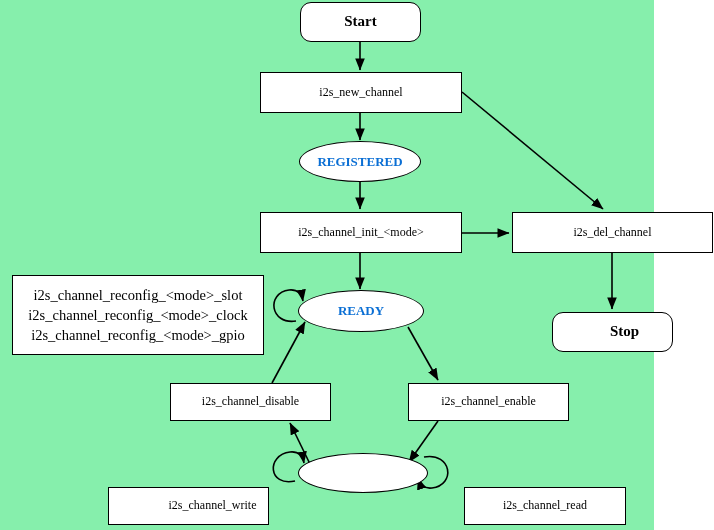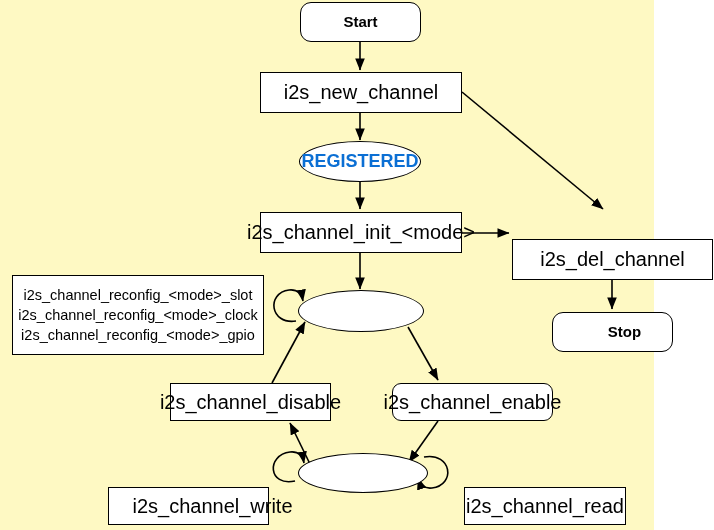--- a/index.html
+++ b/index.html
@@ -10,42 +10,43 @@
   body {
     font-family: "Liberation Sans", sans-serif;
     width: 714px;
     height: 530px;
     overflow: hidden;
   }
   #canvas {
     position: relative;
     width: 654px;
     height: 530px;
-    background: #fef9c3;
+    background: #86efac;
+    font-family: Liberation Serif, serif;
   }
   svg.edges {
     position: absolute;
     left: 0;
     top: 0;
     width: 714px;
     height: 530px;
     overflow: visible;
   }
   .node {
     position: absolute;
     box-sizing: border-box;
     display: flex;
     align-items: center;
     justify-content: center;
     text-align: center;
   }
   .box {
     border: 1.6px solid #000000;
     background: #ffffff;
-    font-size: 20px;
+    font-size: 12px;
     color: #000000;
     line-height: 1.32;
   }
   .box.terminal {
     border-radius: 11px;
     font-weight: bold;
     font-size: 15px;
   }
   .box.multiline {
     flex-direction: column;
@@ -62,21 +63,21 @@
     z-index: 2;
   }
   .state-label {
     position: absolute;
     display: flex;
     align-items: center;
     justify-content: center;
     z-index: 4;
     color: #0b6fd4;
     font-weight: bold;
-    font-size: 18px;
+    font-size: 13px;
   }
 </style>
 </head>
 <body>
 
 <div id="canvas">
 
   <svg class="edges" viewBox="0 0 714 530" xmlns="http://www.w3.org/2000/svg">
     <defs>
       <marker id="arrow" markerWidth="9" markerHeight="9" refX="7.2" refY="3" orient="auto" markerUnits="strokeWidth">
@@ -121,41 +122,42 @@
     <span>i2s_new_channel</span>
   </div>
 
   <div class="ellipse-shape" style="left:299px; top:141px; width:122px; height:41px;"></div>
   <div class="state-label" style="left:299px; top:141px; width:122px; height:41px;">REGISTERED</div>
 
   <div class="node box" style="left:260px; top:212px; width:202px; height:41px;">
     <span>i2s_channel_init_&lt;mode&gt;</span>
   </div>
 
-  <div class="node box" style="left:512px; top:212px; width:201px; height:41px;margin-top:27px;">
+  <div class="node box" style="left:512px; top:212px; width:201px; height:41px;">
     <span>i2s_del_channel</span>
   </div>
 
   <div class="node box terminal" style="left:552px; top:312px; width:121px; height:40px;padding-left:24px;">
     <span>Stop</span>
   </div>
 
   <div class="node box multiline" style="left:12px; top:275px; width:252px; height:80px;">
     <span>i2s_channel_reconfig_&lt;mode&gt;_slot</span>
     <span>i2s_channel_reconfig_&lt;mode&gt;_clock</span>
     <span>i2s_channel_reconfig_&lt;mode&gt;_gpio</span>
   </div>
 
   <div class="ellipse-shape" style="left:298px; top:290px; width:126px; height:42px;"></div>
+  <div class="state-label" style="left:298px; top:290px; width:126px; height:42px;">READY</div>
 
   <div class="node box" style="left:170px; top:383px; width:161px; height:38px;">
     <span>i2s_channel_disable</span>
   </div>
 
-  <div class="node box" style="left:392px; top:383px; width:161px; height:38px;border-radius:9px;">
+  <div class="node box" style="left:408px; top:383px; width:161px; height:38px;">
     <span>i2s_channel_enable</span>
   </div>
 
   <div class="ellipse-shape" style="left:298px; top:453px; width:130px; height:40px;"></div>
 
   <div class="node box" style="left:108px; top:487px; width:161px; height:38px;padding-left:48px;">
     <span>i2s_channel_write</span>
   </div>
 
   <div class="node box" style="left:455px; top:487px; width:162px; height:38px;margin-left:9px;">

